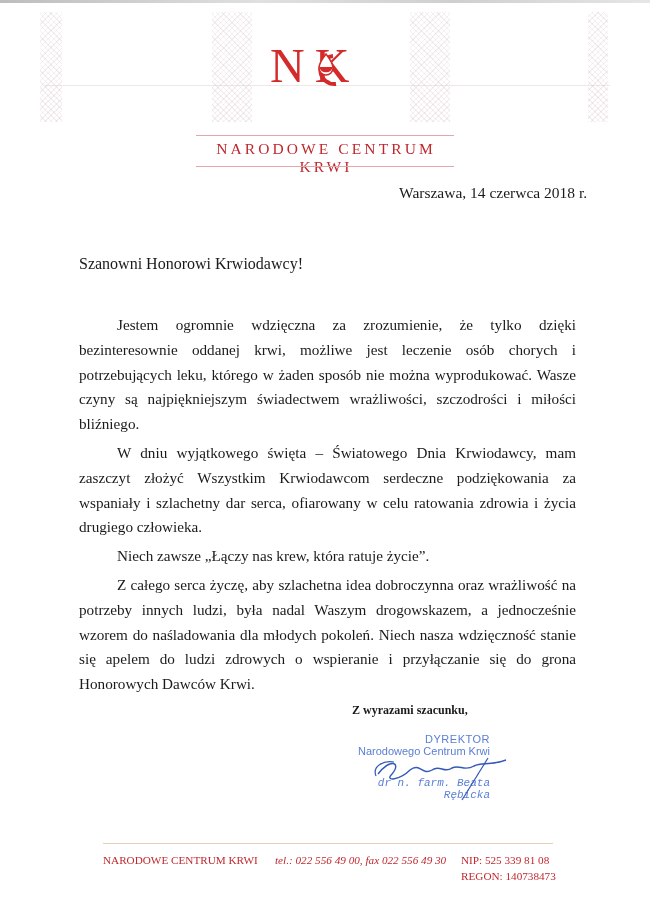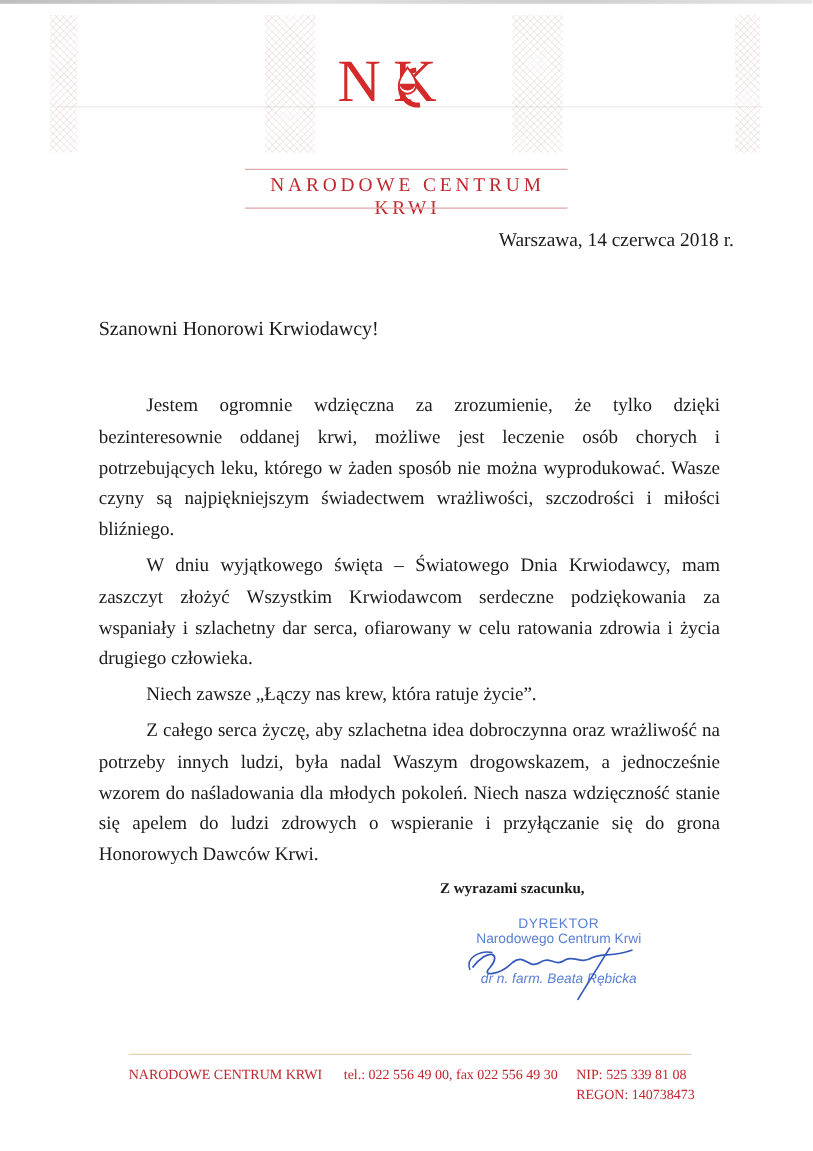--- a/index.html
+++ b/index.html
@@ -21,29 +21,29 @@
     .rule { position: absolute; left: 196px; width: 258px; height: 1px; background: #e0a8a8; }
     .rule.r1 { top: 135px; } .rule.r2 { top: 166px; }
     .org-name { position: absolute; left: 196px; top: 140px; width: 260px; text-align: center; color: #c0272d; font-size: 15.5px; letter-spacing: 3.1px; font-family: "Liberation Serif", serif; }
 
     .date { position: absolute; left: 399px; top: 184px; font-size: 15.5px; }
     .greeting { position: absolute; left: 79px; top: 255px; font-size: 16px; font-weight: normal; }
     .body { position: absolute; left: 79px; top: 313px; width: 497px; font-size: 15.2px; line-height: 24.8px; text-align: justify; }
     .body p { margin: 0 0 4px 0; text-indent: 38px; }
     .closing { position: absolute; left: 352px; top: 703px; font-size: 12px; font-weight: bold; }
 
-    .stamp { position: absolute; left: 372px; top: 733px; width: 150px; text-align: center; color: #5a7fd4; font-family: "Liberation Sans", sans-serif; }
+    .stamp { position: absolute; left: 340px; top: 733px; width: 150px; text-align: right; color: #5a7fd4; font-family: "Liberation Sans", sans-serif; }
     .stamp .title { font-size: 11px; letter-spacing: 0.5px; line-height: 12px; }
     .stamp .inst { font-size: 11px; line-height: 12px; }
-    .stamp .name { font-family: Liberation Sans, sans-serif; font-style: italic; font-size: 11px; margin-top: 20px; }
+    .stamp .name { font-family: Liberation Mono, monospace; font-style: italic; font-size: 11px; margin-top: 20px; }
     .signature { position: absolute; left: 370px; top: 752px; width: 150px; height: 50px; }
 
     .footer-rule { position: absolute; left: 103px; top: 843px; width: 450px; height: 1px; background: #e7cfb6; }
     .footer { position: absolute; top: 853px; color: #c0272d; font-size: 11.2px; line-height: 15.5px; font-family: "Liberation Serif", serif; }
-    .f1 { left: 103px; } .f2 { left: 275px; } .f3 { left: 461px; }
+    .f1 { left: 103px; } .f2 { left: 275px; font-style: italic; } .f3 { left: 461px; }
   </style>
 </head>
 <body>
 
 <div class="topstrip"></div>
 <div class="guilloche g1"></div>
 <div class="guilloche g2"></div>
 <div class="guilloche g3"></div>
 <div class="guilloche g4"></div>
 <div class="gband"></div>

